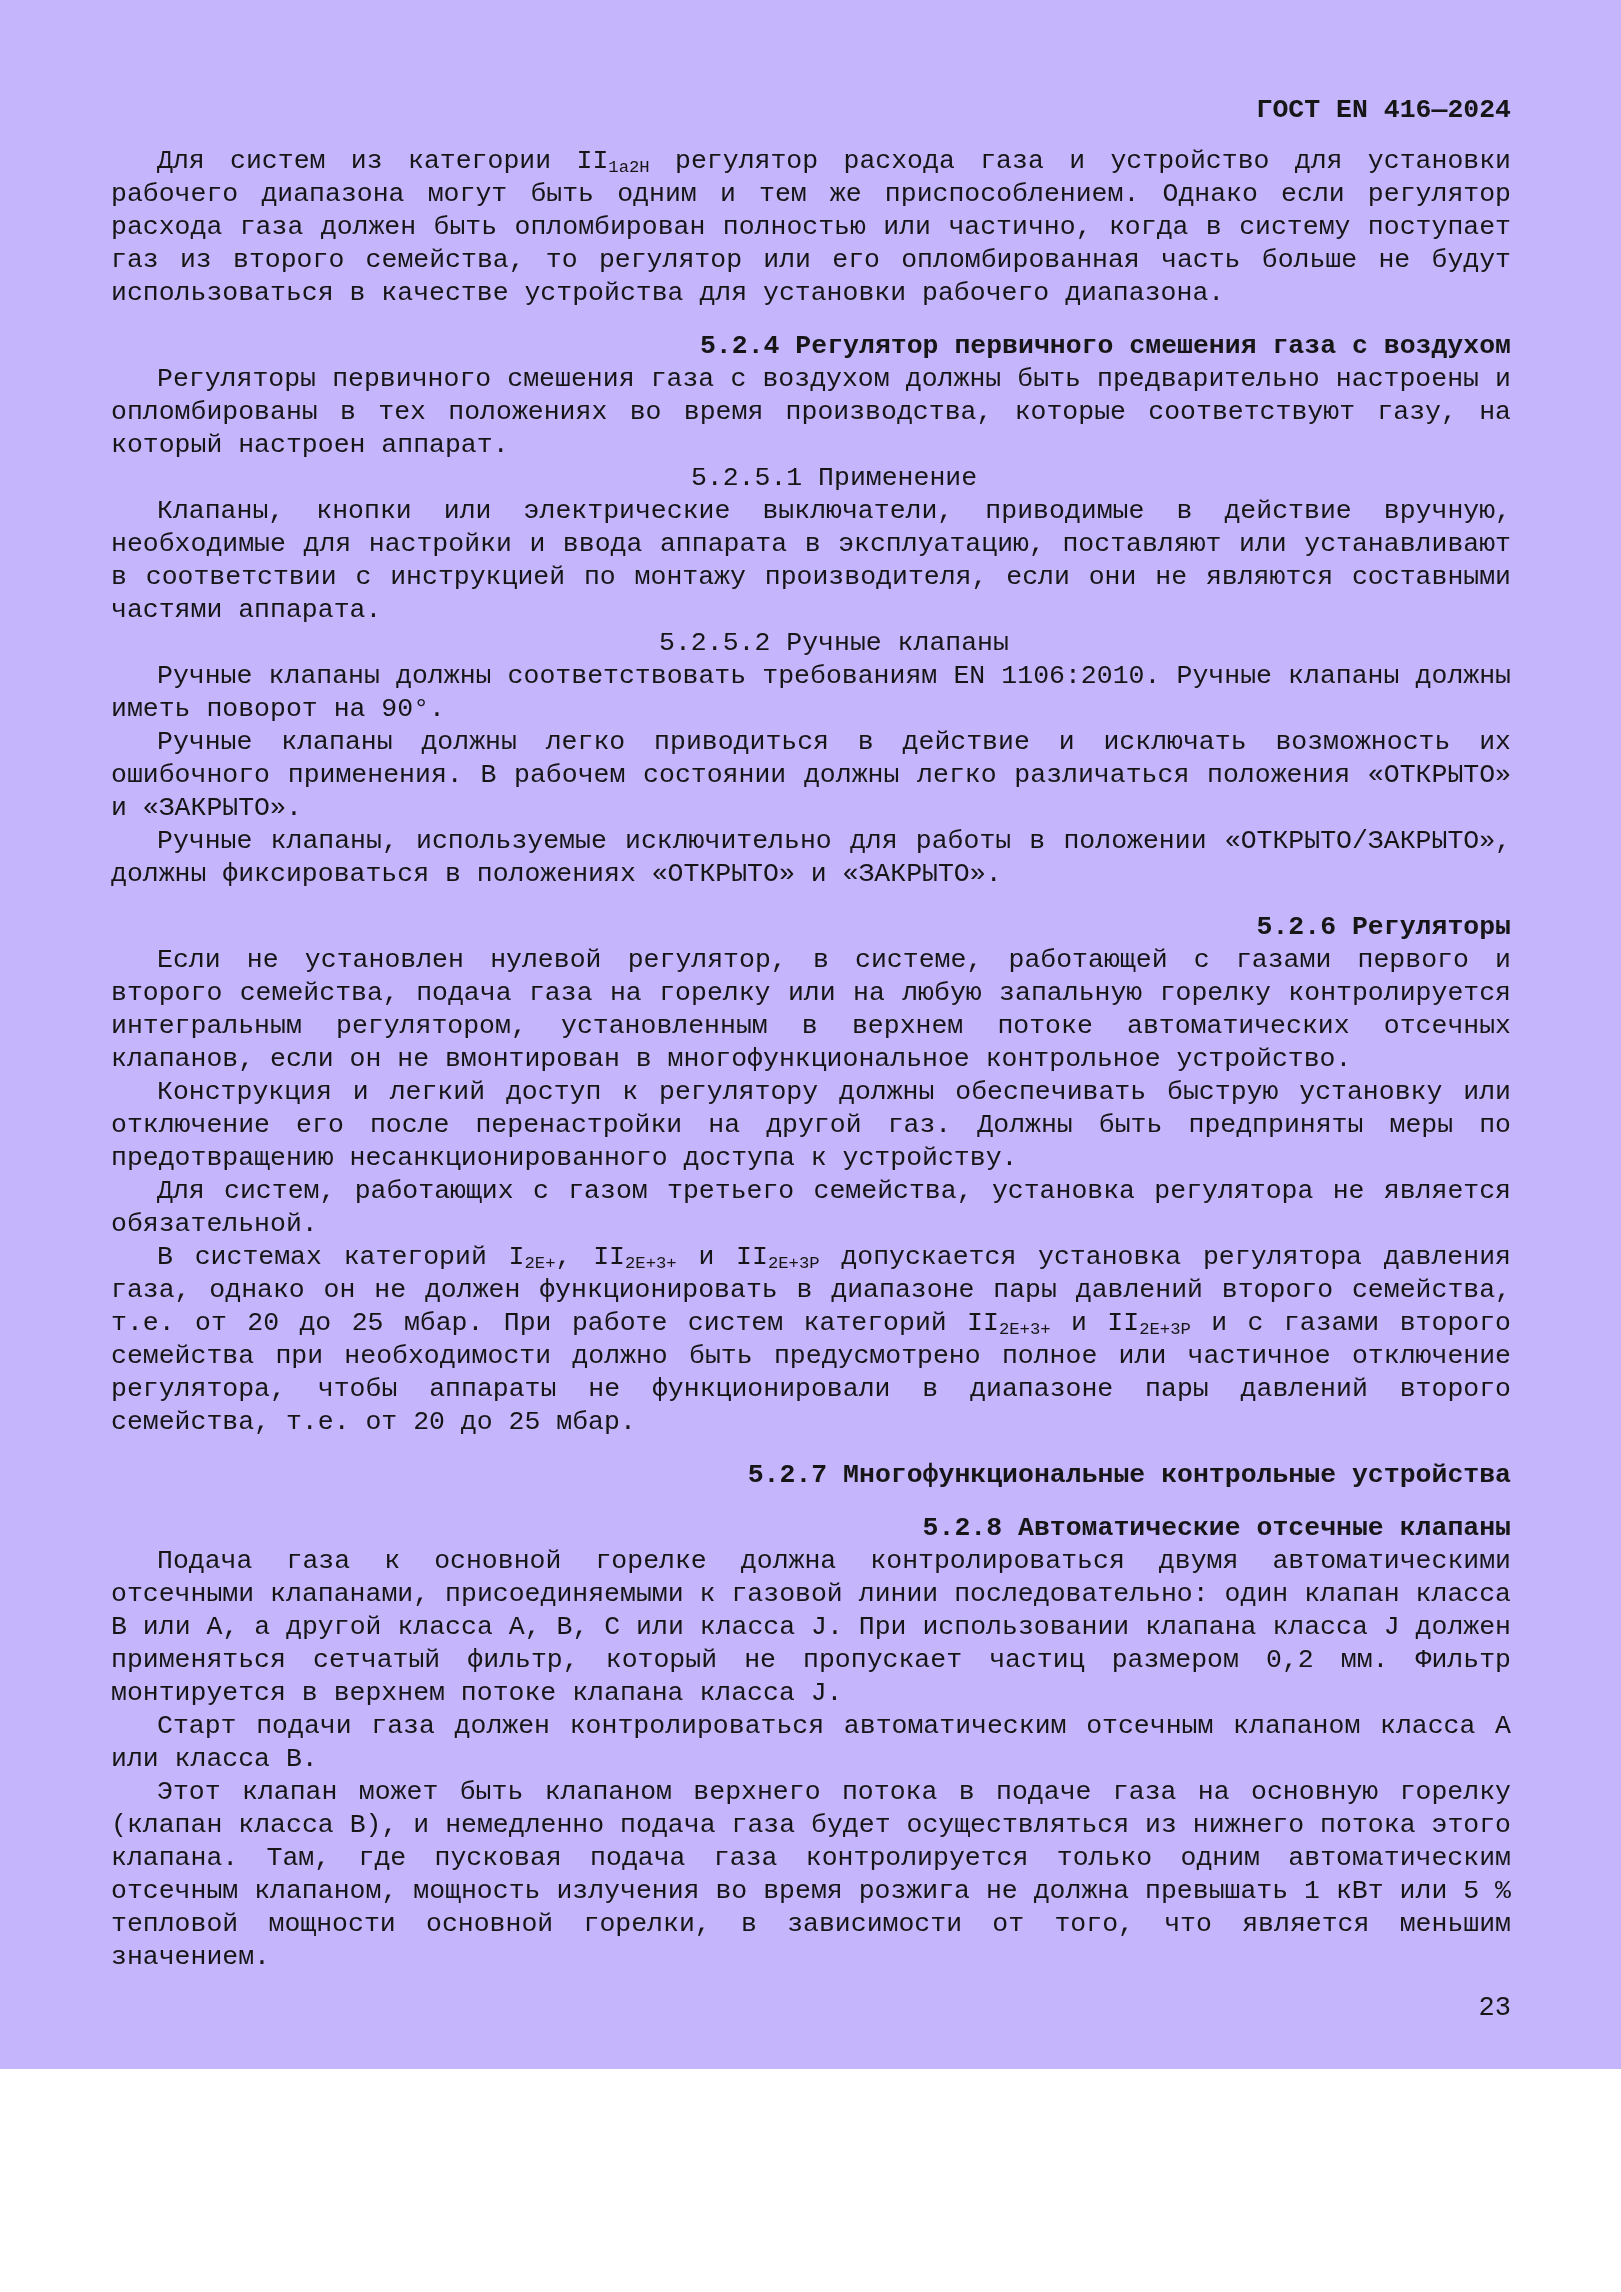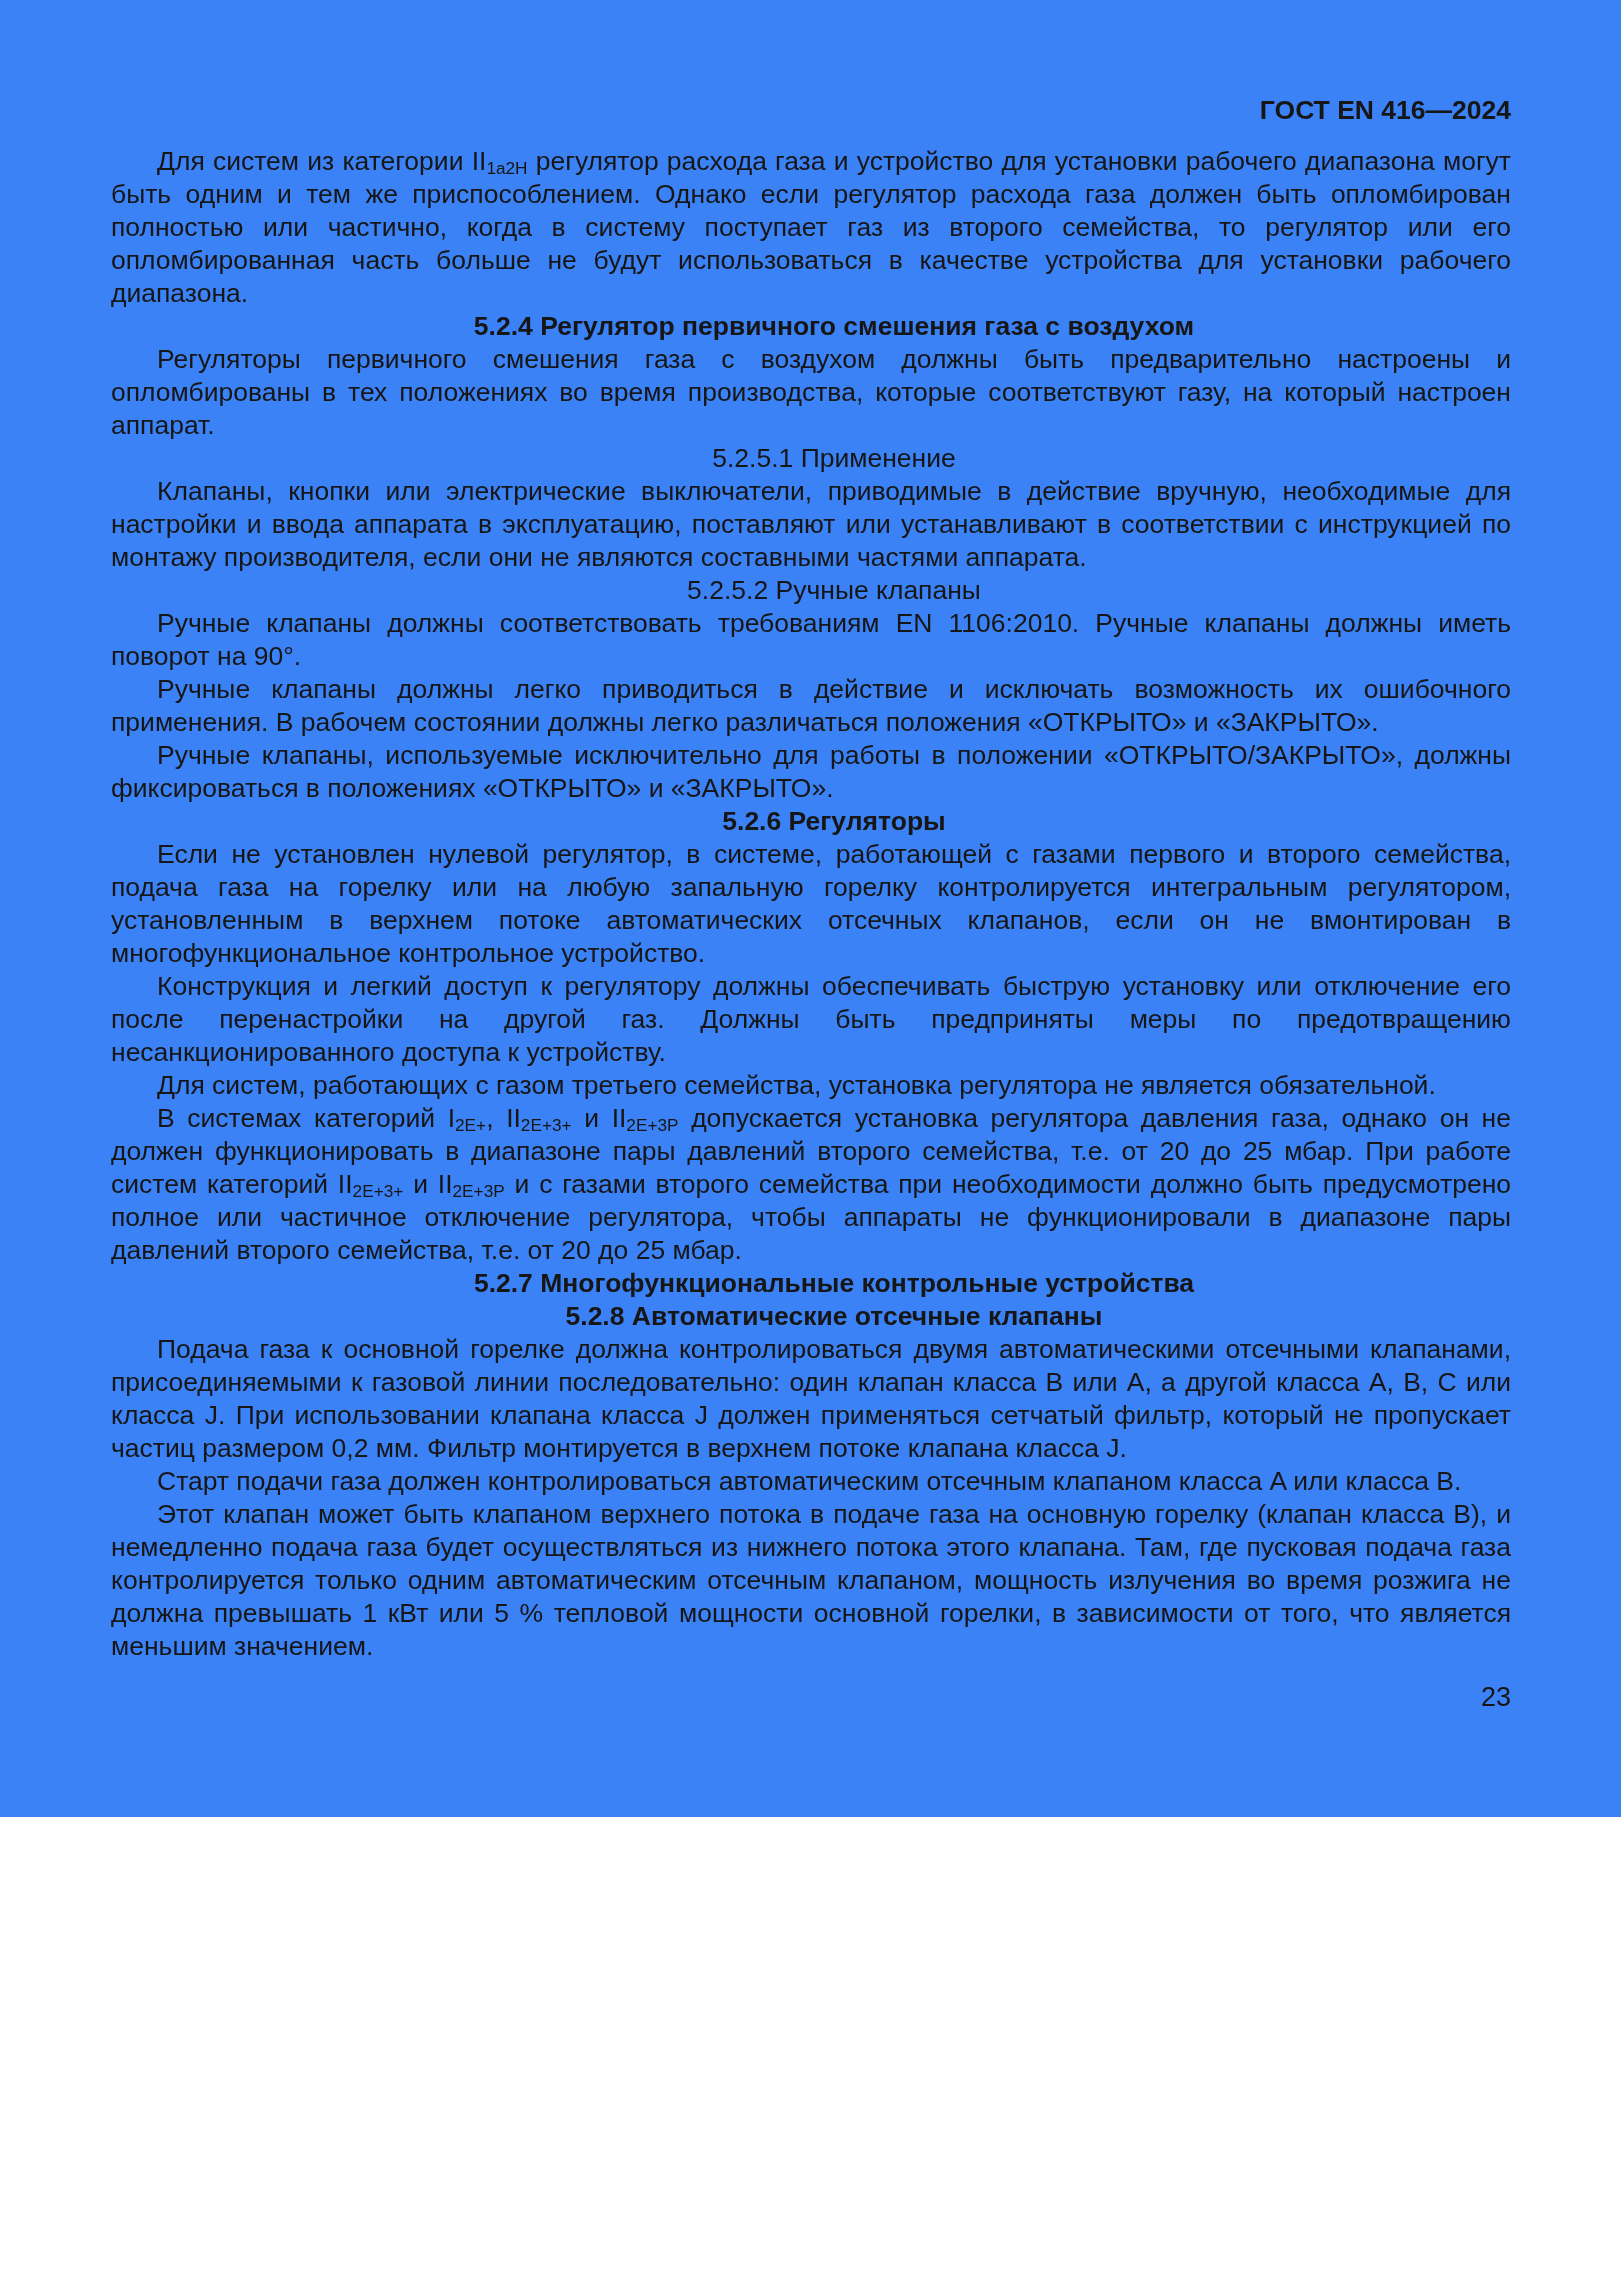--- a/index.html
+++ b/index.html
@@ -3,24 +3,24 @@
 <meta charset="utf-8">
 <style>
   * { box-sizing: border-box; }
   html, body {
     margin: 0; padding: 0;
     background: #ffffff;
   }
   .page {
     position: relative;
     width: 1621px;
-    height: 1817px;
-    background: #3b82f6;
+    height: 2069px;
+    background: #c4b5fd;
     color: #161616;
-    font-family: Liberation Sans, sans-serif;
+    font-family: Liberation Mono, monospace;
     overflow: hidden;
   }
   .content-area {
     position: absolute;
     left: 111px;
     top: 94px;
     width: 1400px;
   }
   .header-row {
     text-align: right;
@@ -34,22 +34,23 @@
     margin: 0;
     font-size: 26.5px;
     line-height: 33px;
     text-align: justify;
     text-indent: 46px;
     hyphens: auto;
     -webkit-hyphens: auto;
   }
   .heading {
     font-weight: bold;
-    text-align: center;
+    text-align: right;
     hyphens: none;
+    margin-top: 20px;
   }
   .subheading {
     font-weight: normal;
     text-align: center;
     hyphens: none;
   }
   sub {
     font-size: 0.65em;
     line-height: 0;
     vertical-align: -0.25em;

